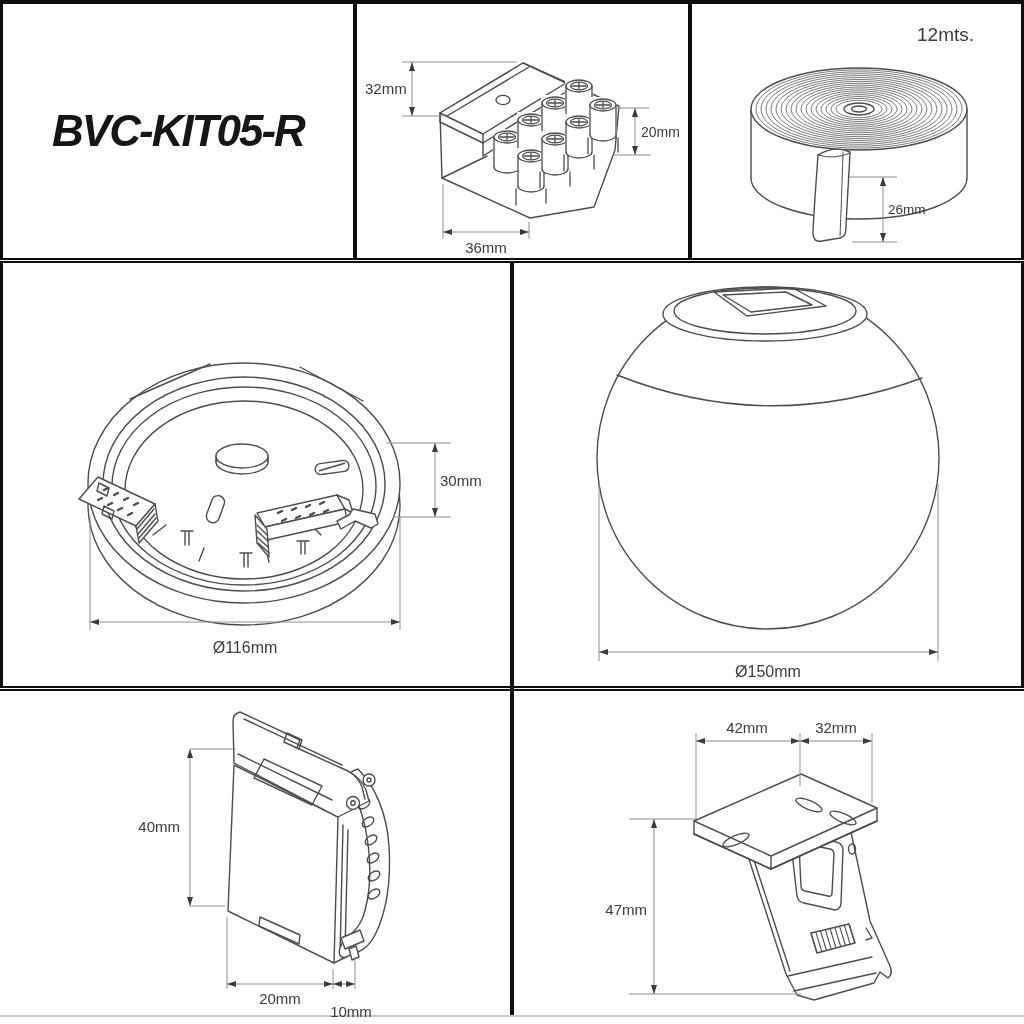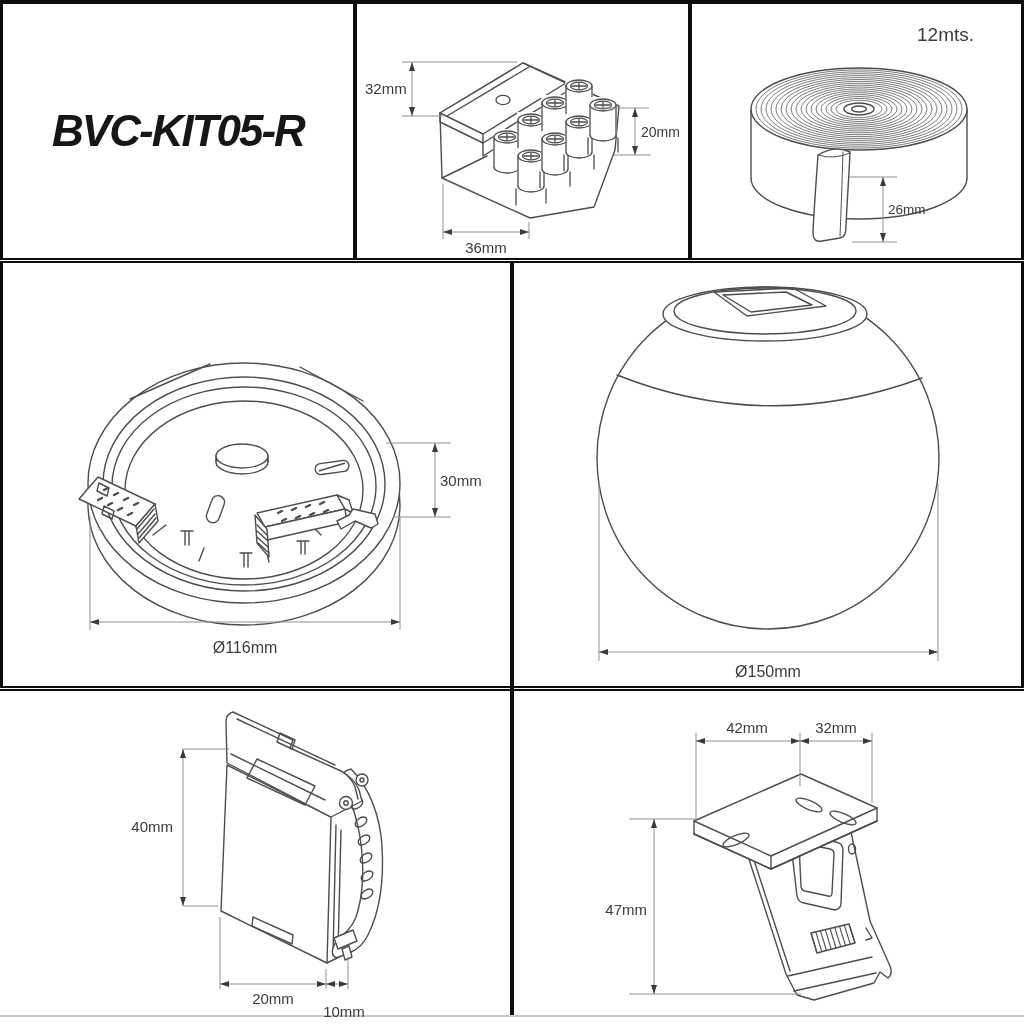--- a/index.html
+++ b/index.html
@@ -282,21 +282,21 @@
       </g>
       <g class="dim">
         <line x1="85" y1="221" x2="85" y2="398"></line>
         <line x1="424" y1="221" x2="424" y2="398"></line>
         <line x1="85" y1="389" x2="424" y2="389" marker-start="url(#aS)" marker-end="url(#aE)"></line>
       </g>
       <text x="254" y="414" font-size="16" text-anchor="middle">Ø150mm</text>
     </svg>
   </div>
 
-  <div class="cell" style="left:5px;top:691px;width:528px;height:328px;">
+  <div class="cell" style="left:12px;top:691px;width:528px;height:328px;">
     <svg width="510" height="328" viewBox="0 0 510 328">
       <g class="obj">
 
         <path d="M222,74 L326,126 L322,272 L216,220 Z" fill="#fff"></path>
         <path d="M248,226 L288,244 L287,253 L247,235 Z"></path>
 
         <line x1="331" y1="134" x2="328" y2="264"></line>
         <line x1="336" y1="139" x2="333" y2="260"></line>
         <path d="M322,272 L334,266"></path>
 

